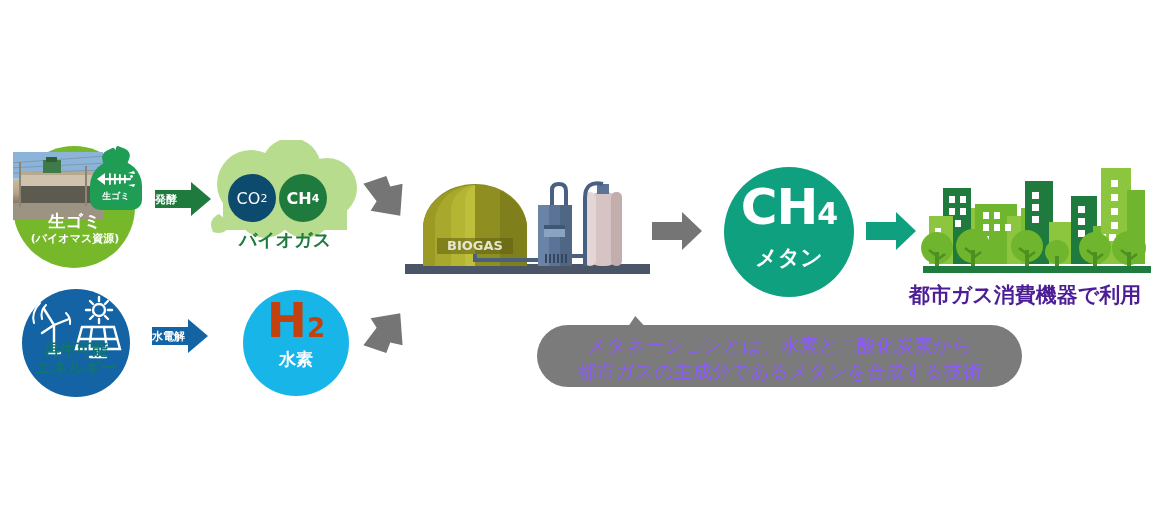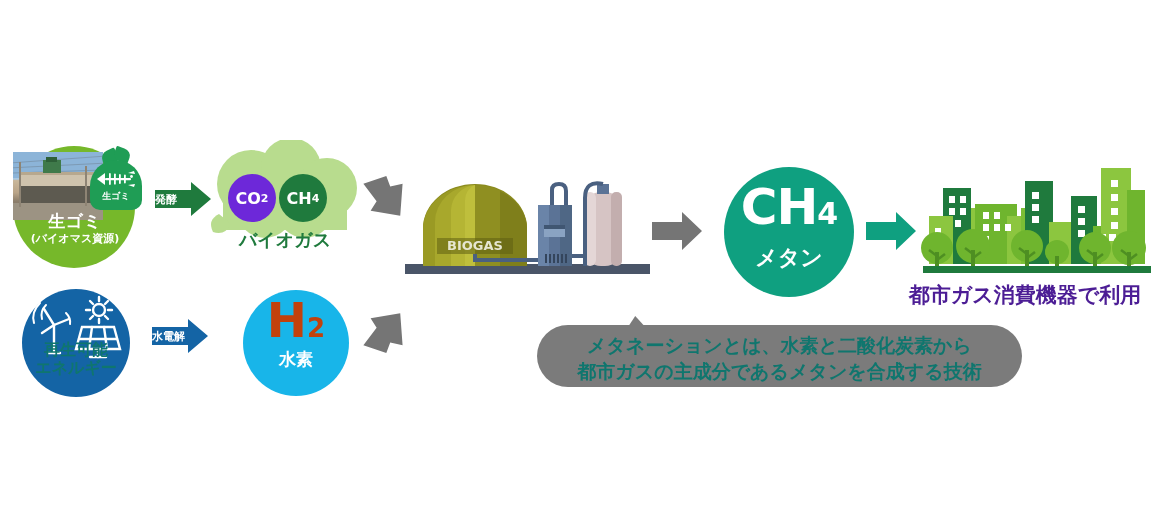--- a/index.html
+++ b/index.html
@@ -70,23 +70,23 @@
     color:#fff;font-size:11px;font-weight:bold;
     box-sizing:border-box;letter-spacing:0px;
   }
   #arrow-fermentation{left:155px;top:182px;width:56px;height:34px;}
   #arrow-electrolysis{left:152px;top:319px;width:56px;height:34px;}
 
   
   #biogas-cloud{left:205px;top:140px;width:160px;height:115px;}
   #co2-circle{
     left:228px;top:174px;width:48px;height:48px;border-radius:50%;
-    background:#6d28d9;color:#fff;
+    background:#0c4a6e;color:#fff;
     display:flex;align-items:center;justify-content:center;
-    font-size:16px;font-weight:bold;
+    font-size:16px;font-weight:normal;
   }
   #ch4-circle{
     left:279px;top:174px;width:48px;height:48px;border-radius:50%;
     background:#1f7a3d;color:#fff;
     display:flex;align-items:center;justify-content:center;
     font-size:16px;font-weight:bold;
   }
   .sub{font-size:11px;vertical-align:sub;}
   #biogas-label{left:215px;top:230px;width:140px;color:#1f7a3d;font-size:18px;}
 
@@ -135,21 +135,21 @@
     left:537px;top:325px;width:485px;height:62px;
     background:#7b7b7b;border-radius:32px;
   }
   #caption-tail{
     left:626px;top:316px;width:22px;height:14px;
     background:#7b7b7b;
     clip-path:polygon(0% 100%,100% 100%,42% 0%);
   }
   #caption-text{
     left:537px;top:333px;width:485px;
-    color:#0f766e;font-size:19px;line-height:1.35;font-weight:bold;text-align:center;
+    color:#8b5cf6;font-size:19px;line-height:1.35;font-weight:normal;text-align:center;
   }
 </style>
 </head>
 <body>
 
 <div class="stage">
 
   <div class="abs" id="namagomi-circle"></div>
 
   <div class="abs" id="store-photo">

